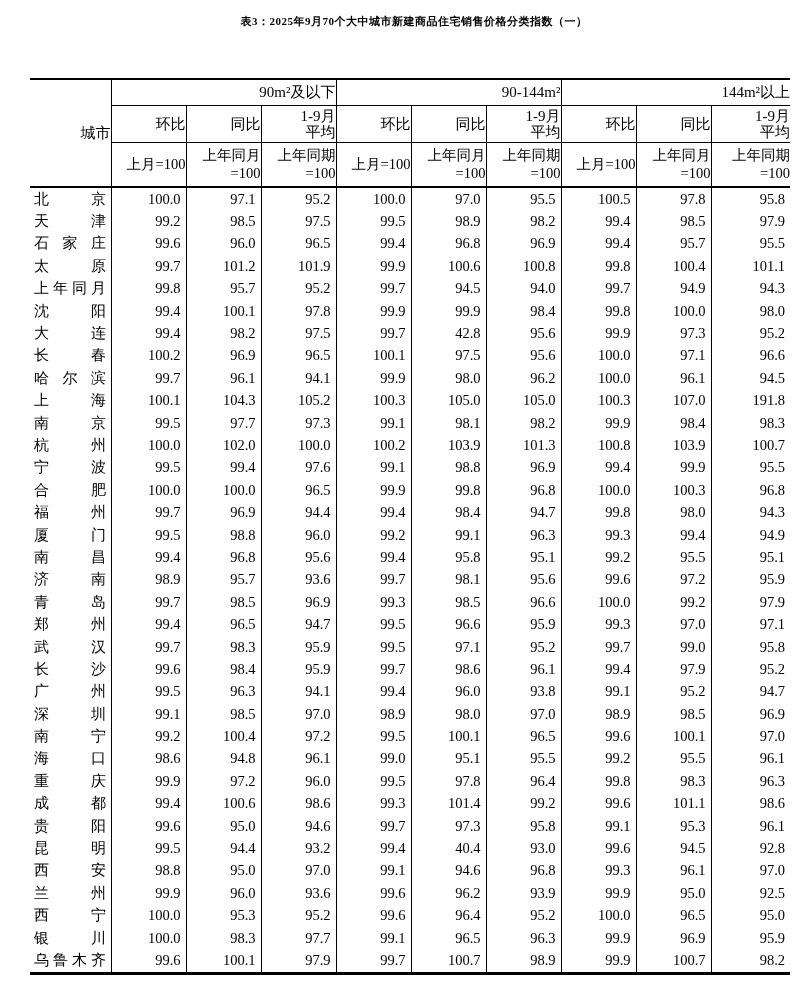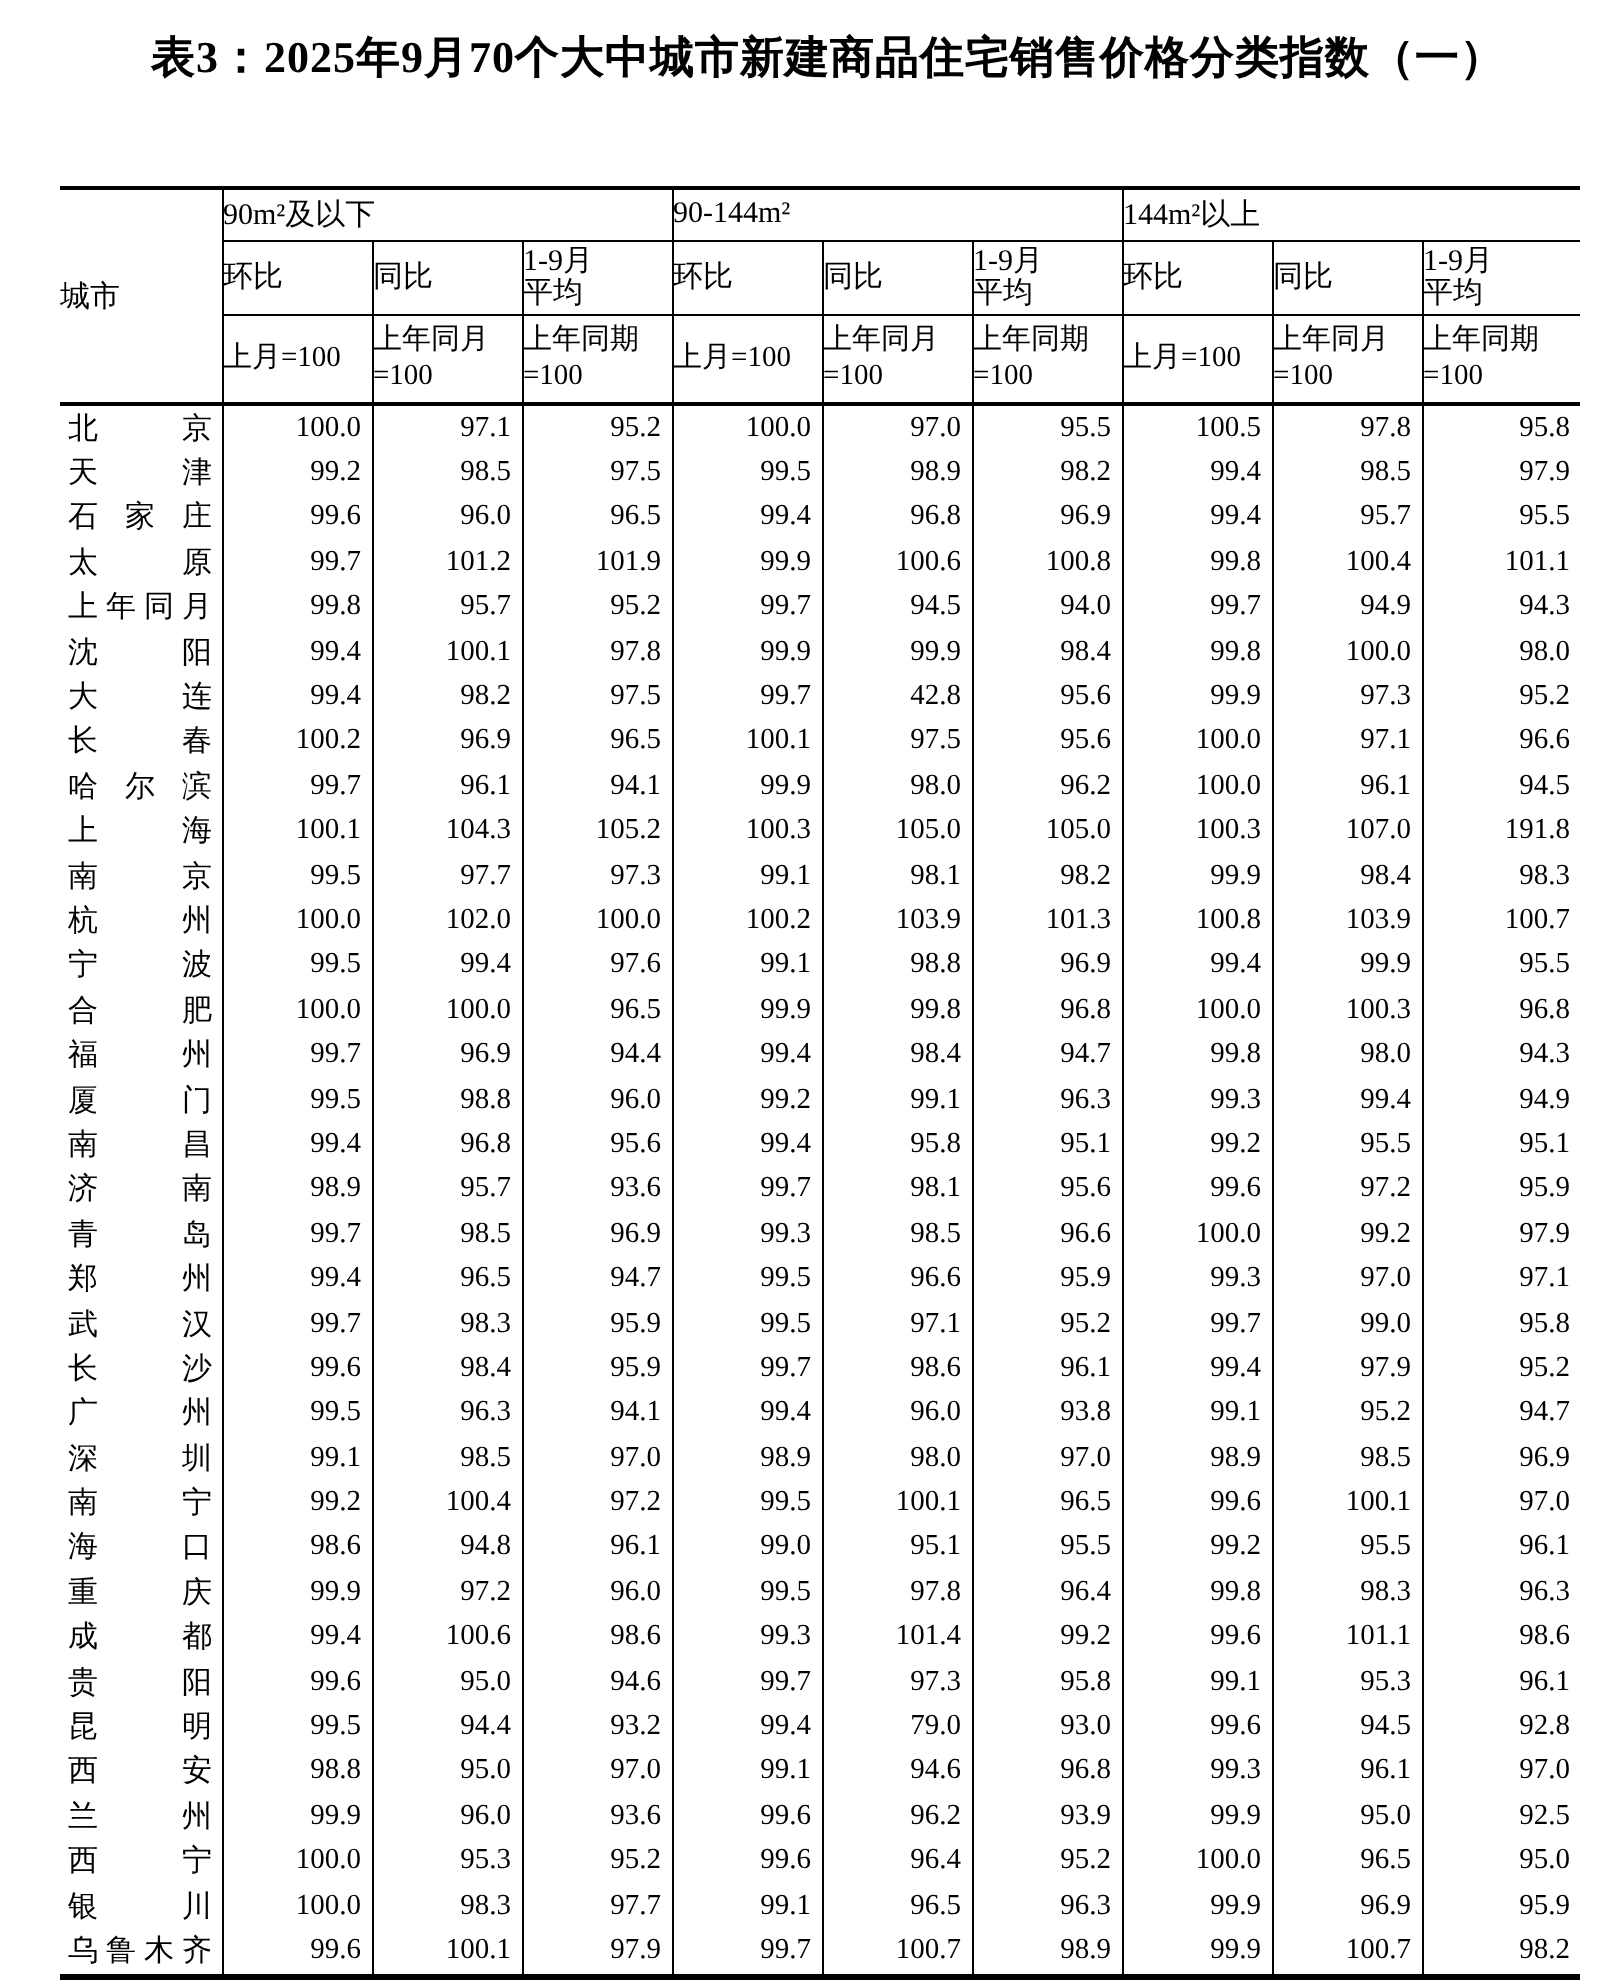--- a/index.html
+++ b/index.html
@@ -7,37 +7,37 @@
     background:#ffffff;
     width:812px;
     height:993px;
     color:#000;
     font-family:"Liberation Serif","DejaVu Serif",serif;
     overflow:hidden;
   }
   .page-title{
     margin:14px 0 0 16px;
     text-align:center;
-    font-size:22px;
+    font-size:11px;
     font-weight:bold;
     letter-spacing:0.5px;
     font-family:"Liberation Serif","DejaVu Serif",serif;
   }
   table.idx{
     border-collapse:collapse;
     table-layout:fixed;
     width:760px;
     margin:49px 0 0 30px;
     border-top:2.5px solid #000;
     border-bottom:3px solid #000;
   }
   col.c-city{width:81px;}
   col.c-num{width:75px;}
   col.c-num-last{width:79px;}
-  th{font-weight:normal;vertical-align:middle;text-align:left;padding:0;}
+  th{font-weight:normal;vertical-align:middle;text-align:right;padding:0;}
   .grp{
     border-left:1px solid #000;
     border-bottom:1px solid #000;
     height:25px;
     font-size:15px;
   }
   .metric{
     border-left:1px solid #000;
     border-bottom:1px solid #000;
     height:36px;
@@ -487,21 +487,21 @@
         <td class="num">99.1</td>
         <td class="num">95.3</td>
         <td class="num">96.1</td>
       </tr>
       <tr>
         <td class="city"><span class="city-inner">昆明</span></td>
         <td class="num">99.5</td>
         <td class="num">94.4</td>
         <td class="num">93.2</td>
         <td class="num">99.4</td>
-        <td class="num">79.0</td>
+        <td class="num">40.4</td>
         <td class="num">93.0</td>
         <td class="num">99.6</td>
         <td class="num">94.5</td>
         <td class="num">92.8</td>
       </tr>
       <tr>
         <td class="city"><span class="city-inner">西安</span></td>
         <td class="num">98.8</td>
         <td class="num">95.0</td>
         <td class="num">97.0</td>

